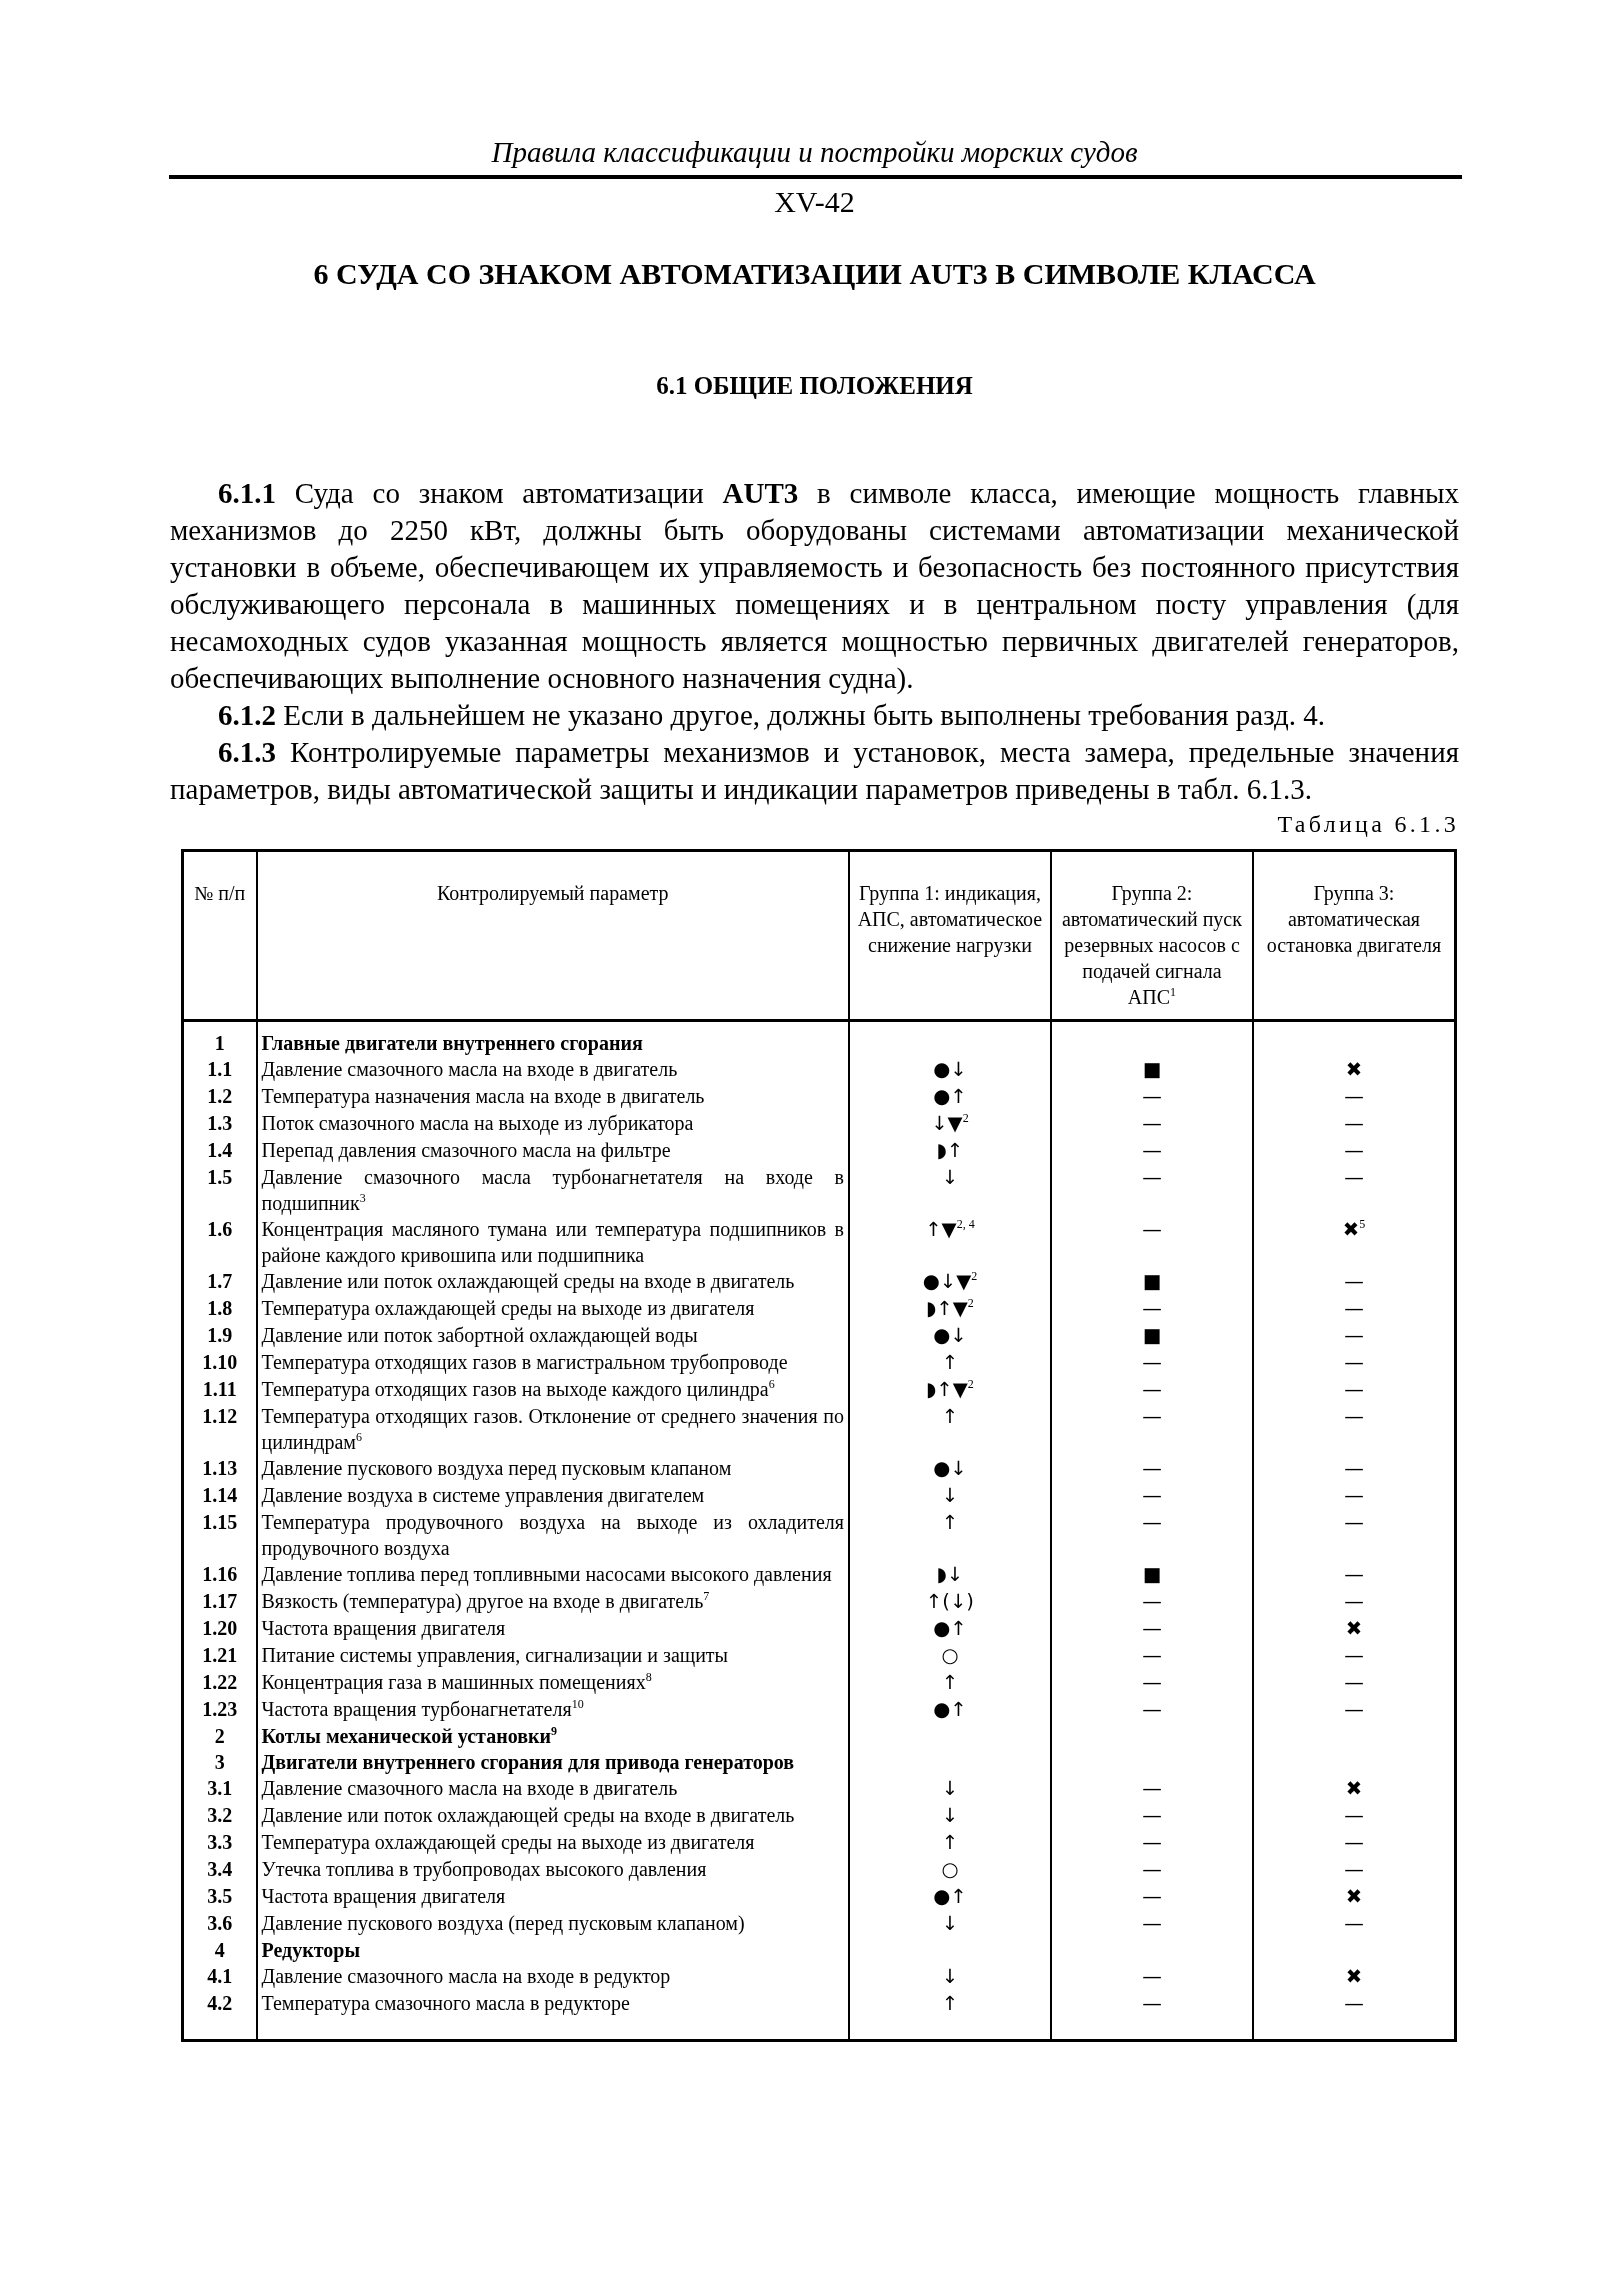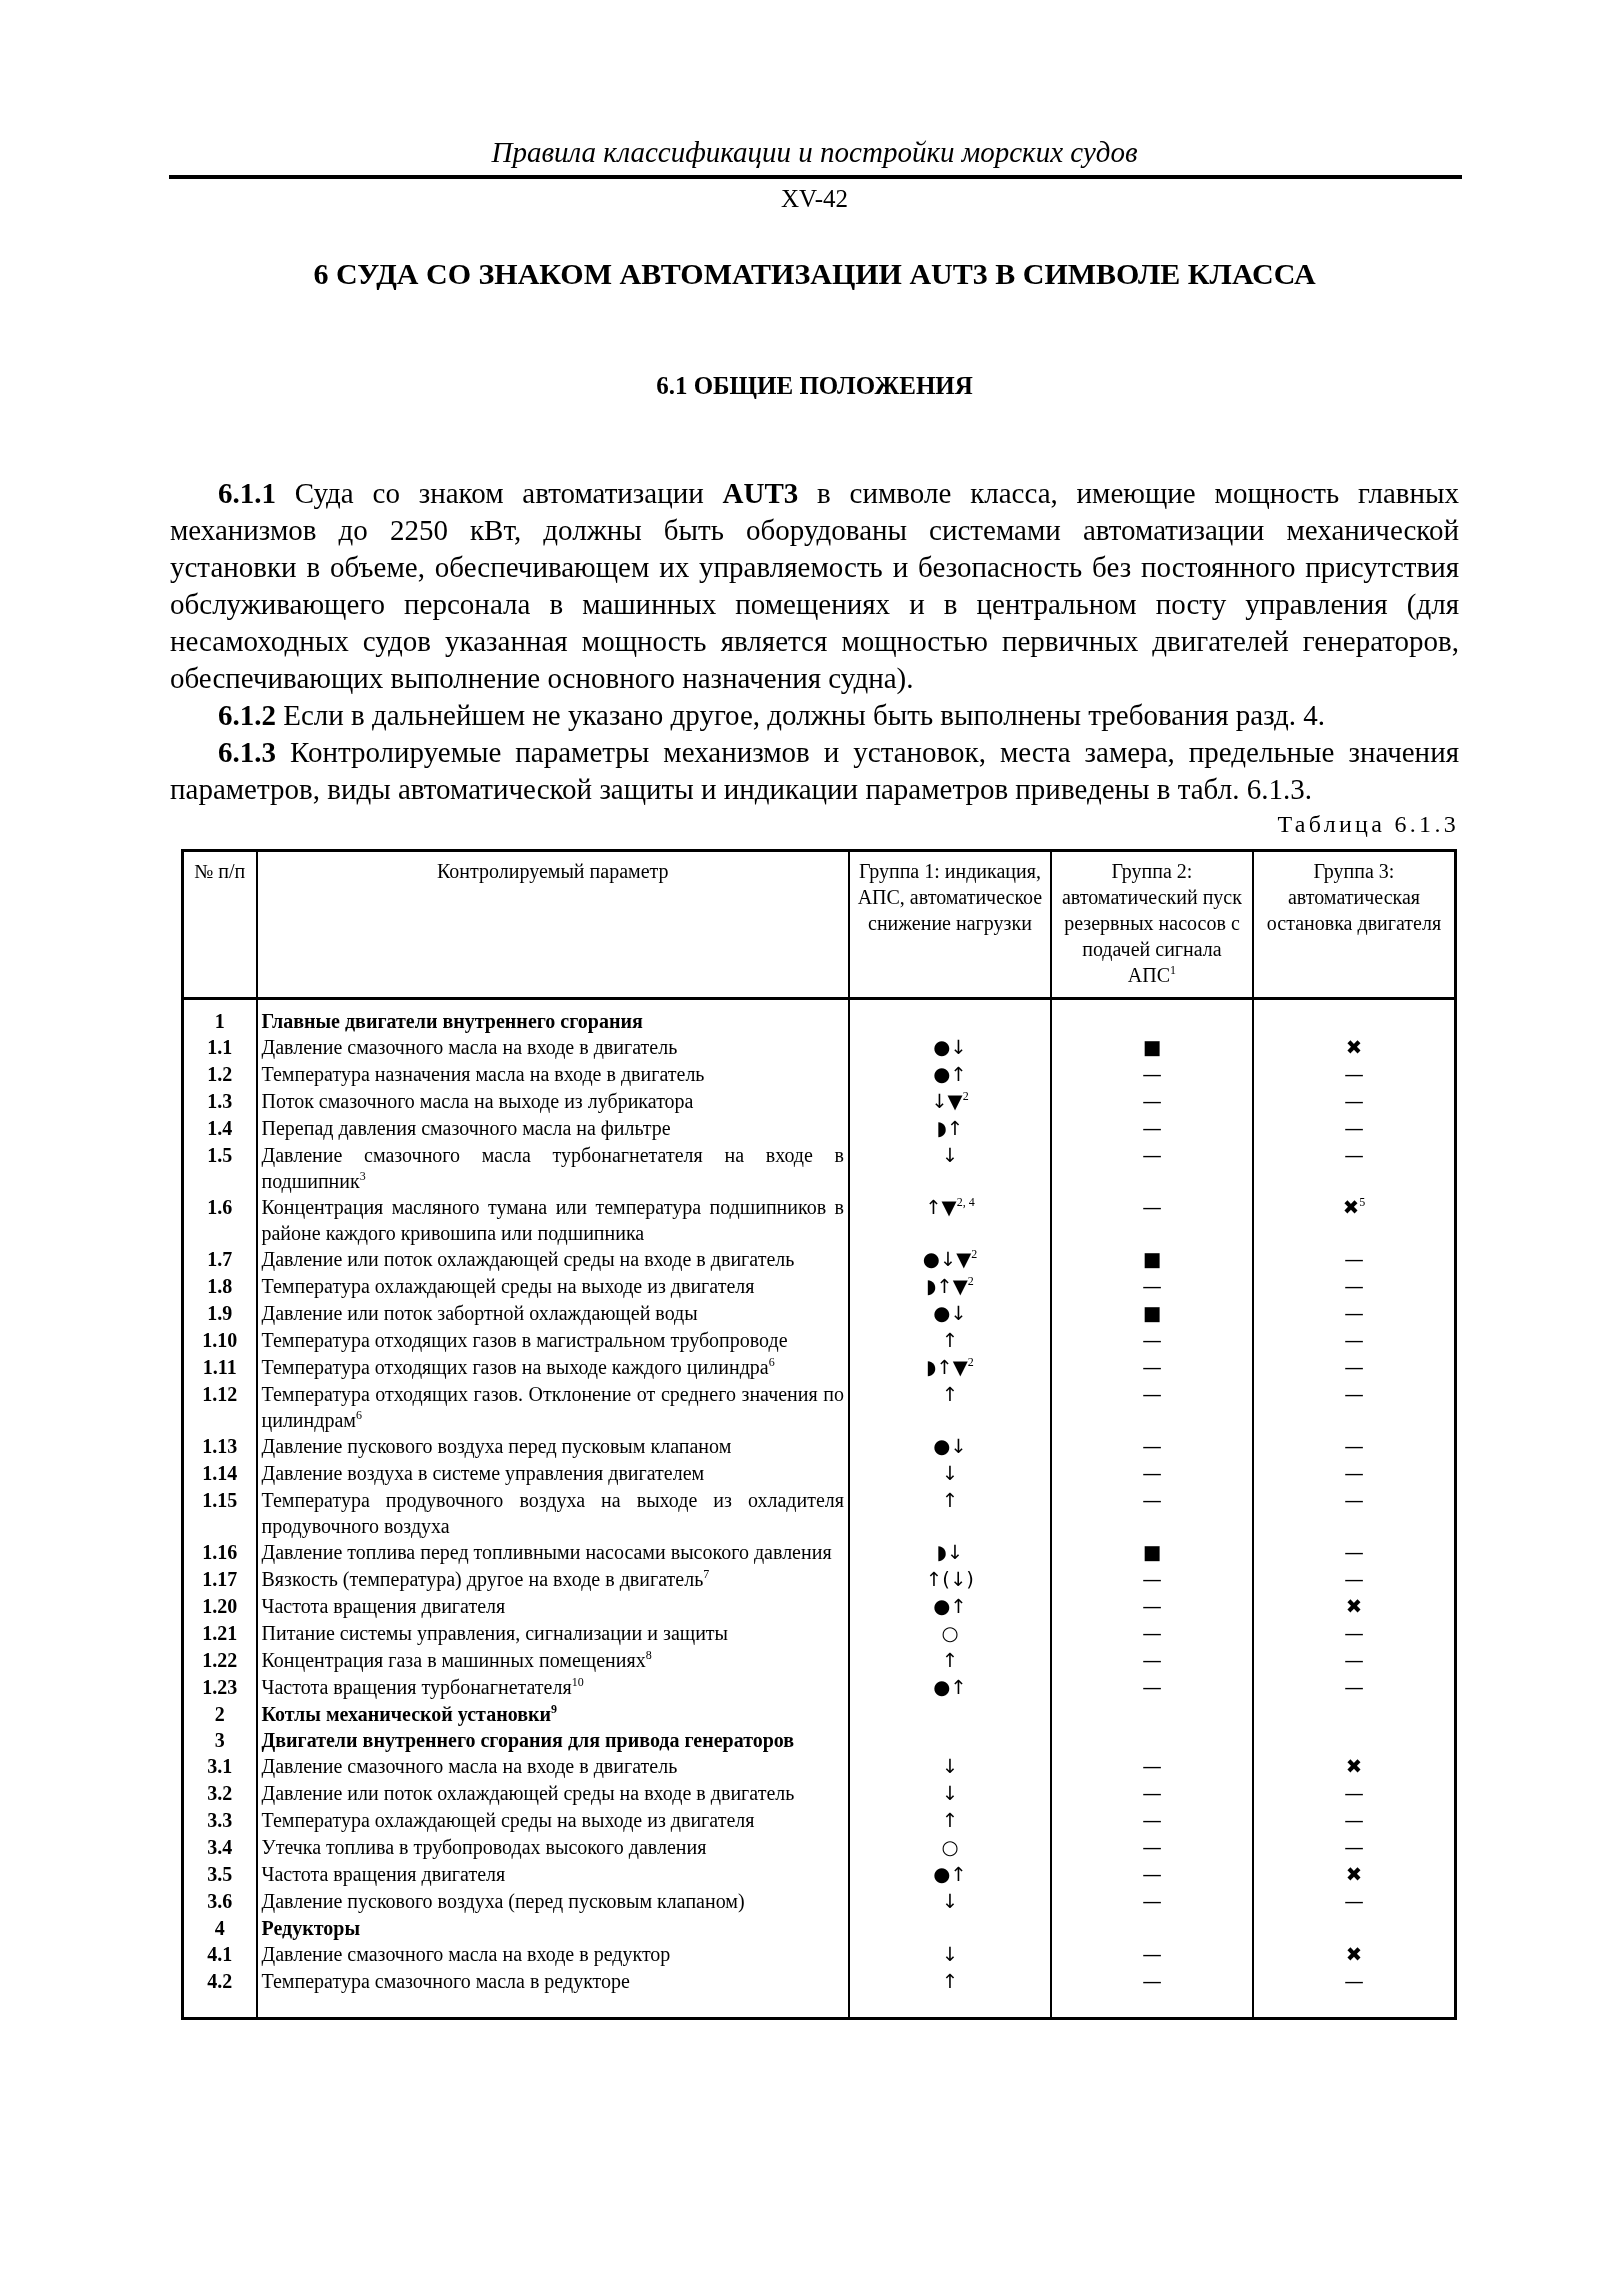--- a/index.html
+++ b/index.html
@@ -1,28 +1,28 @@
 <!DOCTYPE html>
 <html style="font-size:10.5px"><head>
 <meta charset="utf-8">
 <style>
   html, body { margin: 0; padding: 0; background: #ffffff; }
   body { width: 1623px; height: 2295px; position: relative; font-family: "Liberation Serif", serif; color: #000; }
   .running-head { position: absolute; left: 170px; width: 1289px; top: 136px; text-align: center; font-style: italic; font-size: 29px; }
   .head-rule { position: absolute; left: 169px; width: 1293px; top: 175px; height: 3.9px; background: #000; }
-  .page-num { position: absolute; left: 170px; width: 1289px; top: 185px; text-align: center; font-size: 25px; }
+  .page-num { position: absolute; left: 170px; width: 1289px; top: 185px; text-align: center; font-size: 30px; }
   .sec-title { position: absolute; left: 170px; width: 1289px; top: 257px; text-align: center; font-weight: bold; font-size: 30px; }
   .subsec-title { position: absolute; left: 170px; width: 1289px; top: 372px; text-align: center; font-weight: bold; font-size: 25px; }
   .body-text { position: absolute; left: 170px; width: 1289px; top: 475px; font-size: 29px; line-height: 37px; text-align: justify; }
   .body-text p { margin: 0; text-indent: 48px; }
   .body-text b { font-weight: bold; }
   .tbl-caption { position: absolute; left: 1112px; width: 347px; top: 811px; text-align: right; font-size: 24px; letter-spacing: 3.3px; }
   table.spec { position: absolute; left: 181px; top: 849px; width: 1276px; border-collapse: collapse; font-size: 20px; line-height: 26px; border: 3.9px solid #000; }
   table.spec th, table.spec td { border-left: 2.6px solid #000; border-right: 2.6px solid #000; padding: 0 3.9px; vertical-align: top; }
-  table.spec thead th { font-weight: normal; text-align: center; padding-top: 6px; padding-bottom: 5.2px; height: 134px; border-bottom: 3.9px solid #000; }
+  table.spec thead th { font-weight: normal; text-align: center; padding-top: 28px; padding-bottom: 5.2px; height: 134px; border-bottom: 3.9px solid #000; }
   table.spec tbody td { padding-top: 0; padding-bottom: 0; }
   table.spec tbody tr:first-child td { padding-top: 7.9px; }
   table.spec tbody tr:last-child td { padding-bottom: 22px; }
   .c-num { width: 63px; text-align: center; font-weight: bold; }
   .c-param { width: 576px; text-align: justify; }
   .c-g1 { width: 190px; text-align: center; }
   .c-g2 { width: 190px; text-align: center; }
   .c-g3 { width: 190px; text-align: center; }
   .row-bold .c-param { font-weight: bold; }
   sup { font-size: 0.6em; line-height: 0; vertical-align: super; }

